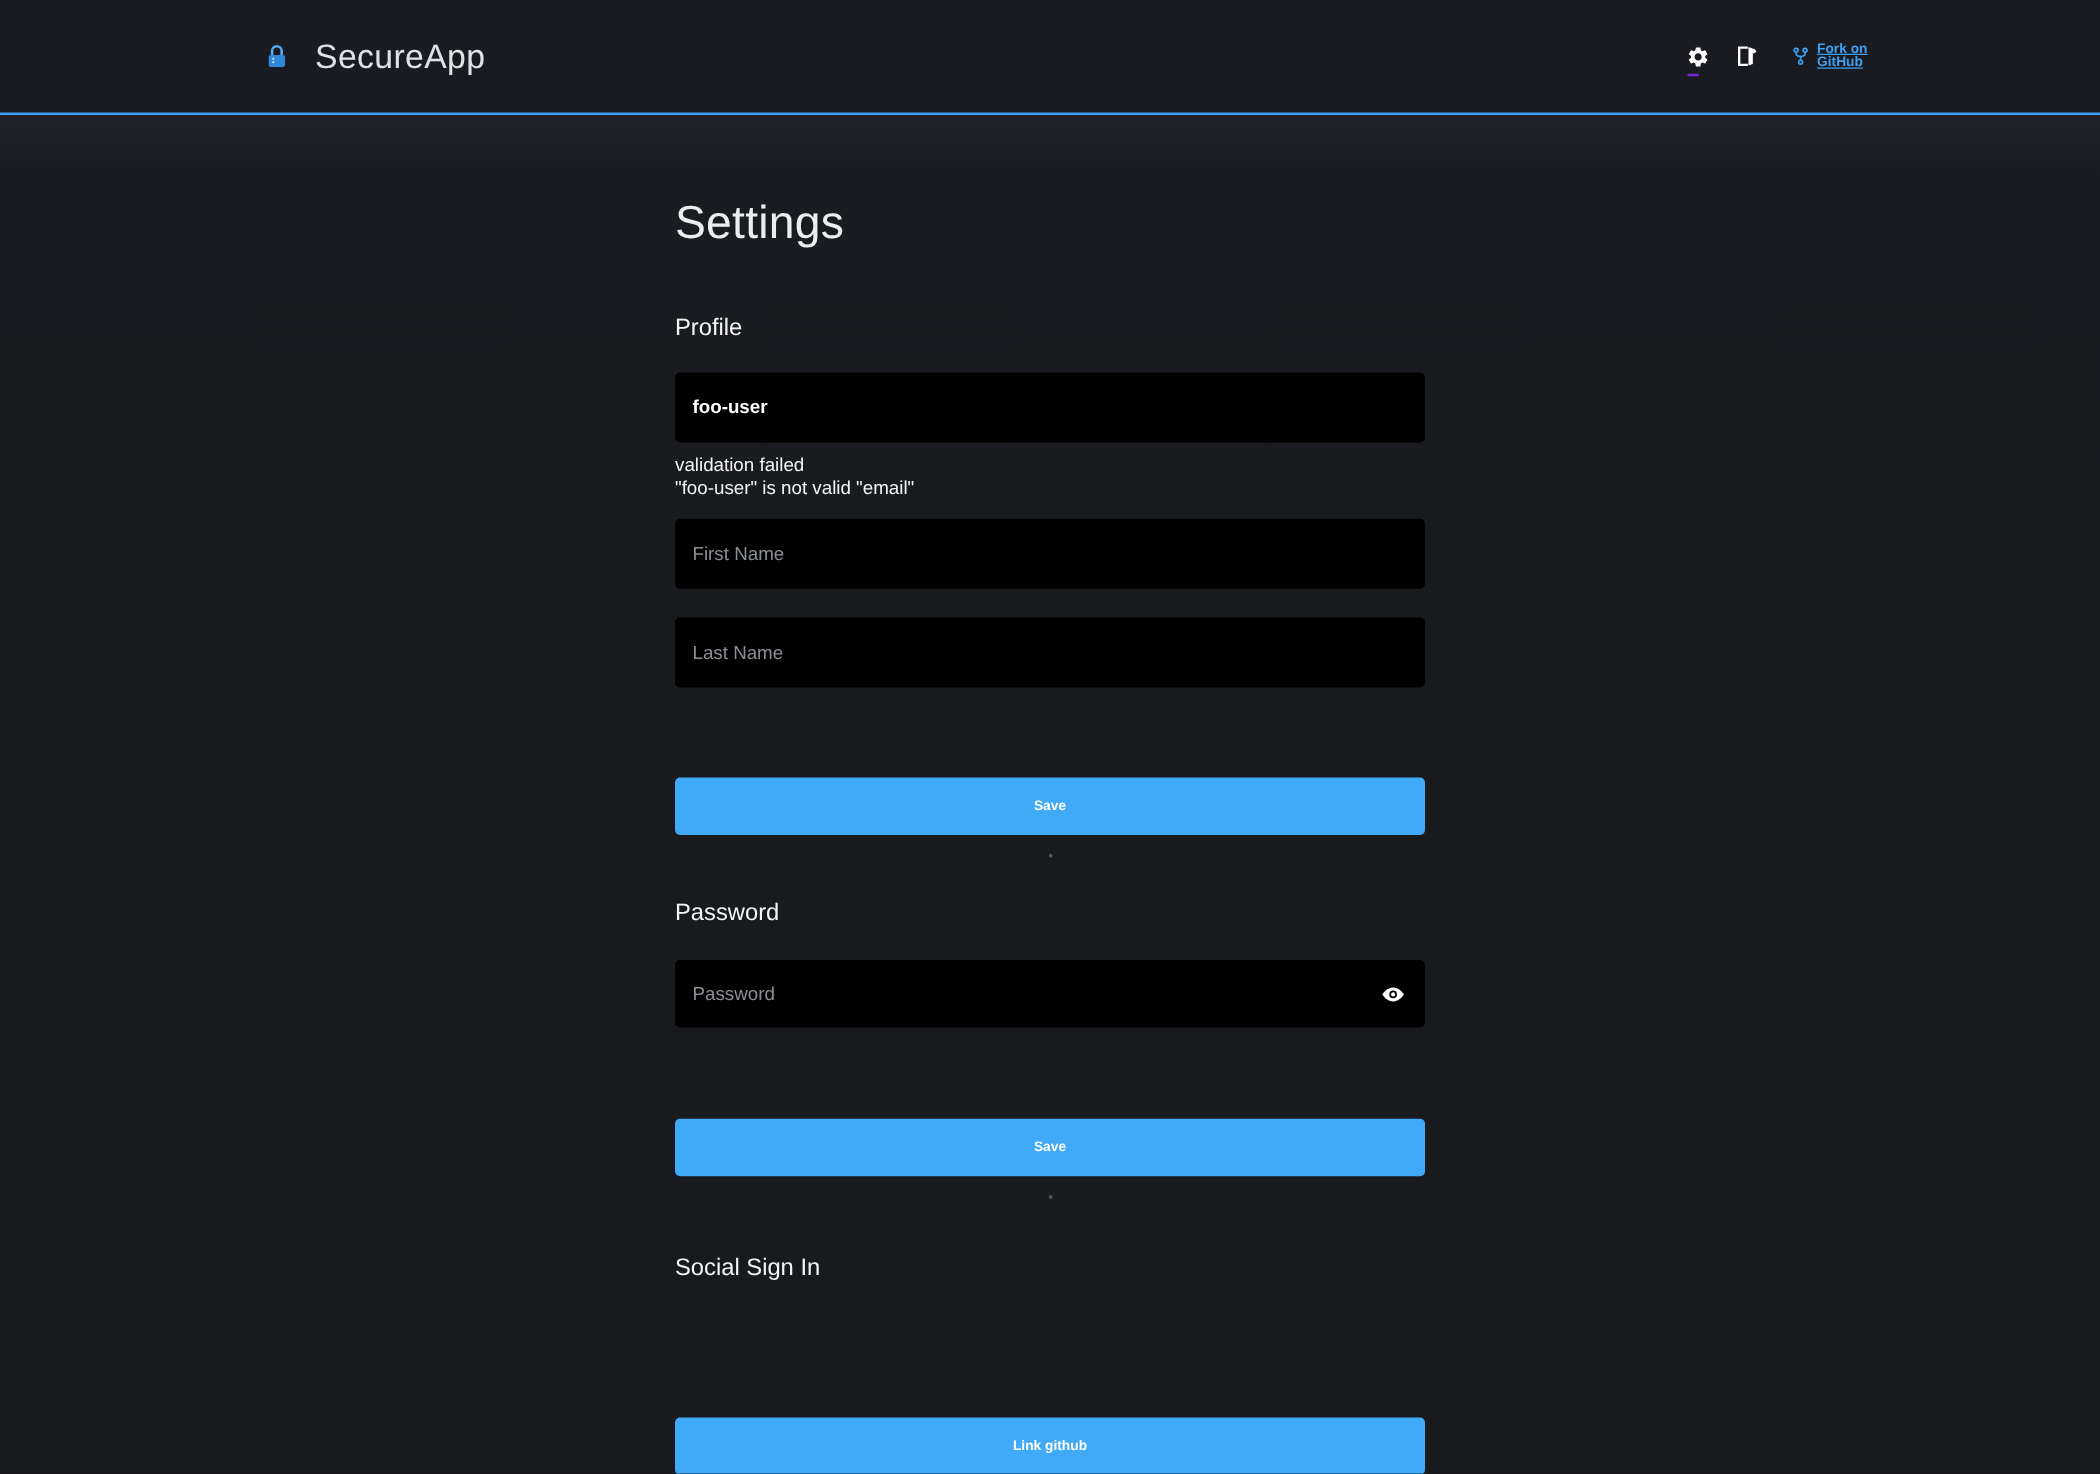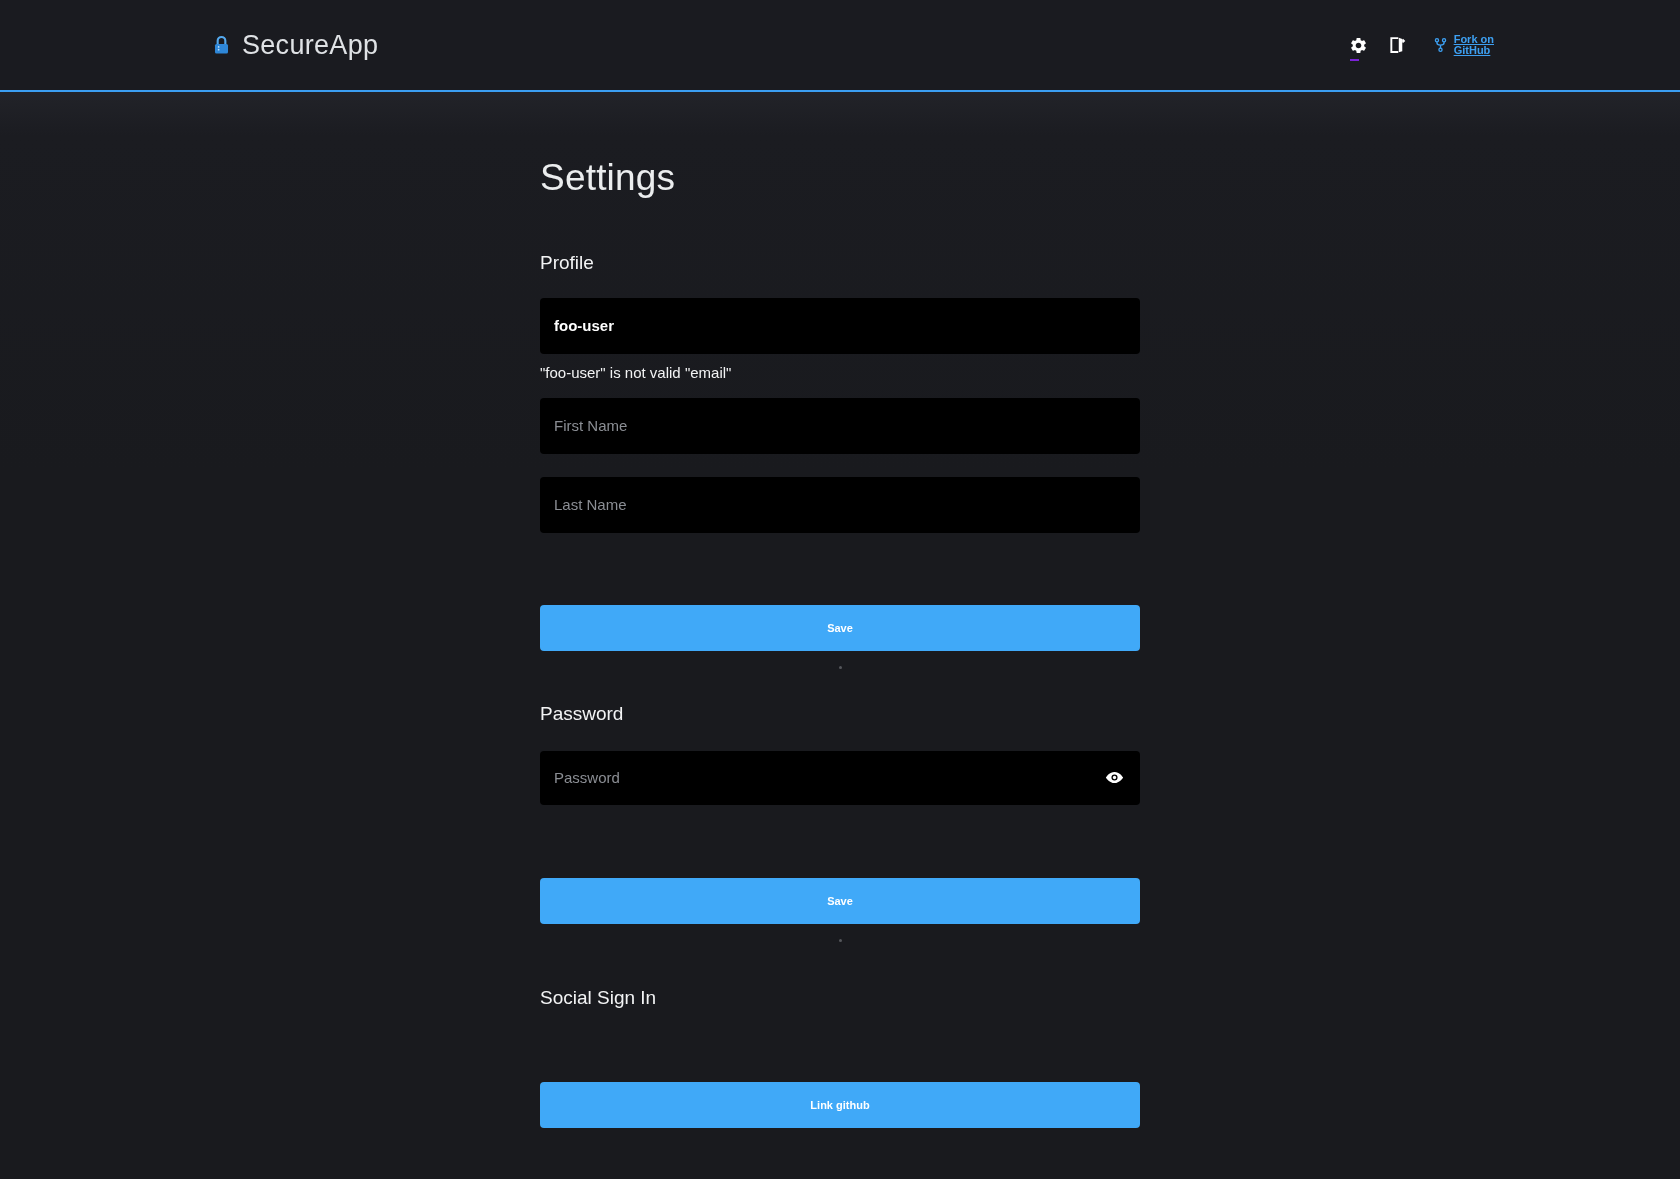--- a/index.html
+++ b/index.html
@@ -16,21 +16,21 @@
   
   .app-header {
     height: 92px;
     background: #1a1b20;
     border-bottom: 2px solid #3b9ef2;
     display: flex;
     align-items: center;
     justify-content: space-between;
     padding: 0 186px 0 210px;
   }
-  .brand { display: flex; align-items: center; gap: 9px; }
+  .brand { display: flex; align-items: center; gap: 19px; }
   .brand-title { font-size: 27px; font-weight: 400; color: #dfe2e5; letter-spacing: 0.3px; }
   .header-actions { display: flex; align-items: center; }
   .icon-btn {
     position: relative;
     background: transparent; border: none; padding: 0;
     width: 22px; height: 26px;
     display: flex; align-items: center; justify-content: center;
     cursor: pointer;
   }
   .icon-btn + .icon-btn { margin-left: 16px; }
@@ -112,21 +112,21 @@
     display: block;
     width: 100%; height: 46px;
     background: #40a9f8;
     border: none; border-radius: 4px;
     color: #fff; font-size: 11px; font-weight: 600;
     font-family: "Liberation Sans", sans-serif;
     cursor: pointer;
   }
   .btn-save-profile  { margin-top: 72px; }
   .btn-save-password { margin-top: 73px; }
-  .btn-link-github   { margin-top: 73px; }
+  .btn-link-github   { margin-top: 108px; }
 
   .tiny-dot {
     width: 3px; height: 3px; border-radius: 50%;
     background: #55575c;
     margin: 15px auto 0 auto;
   }
 </style>
 </head>
 <body>
 
@@ -191,20 +191,21 @@
 
       <h1 class="page-title">Settings</h1>
 
       <h2 class="section-heading heading-profile">Profile</h2>
 
       <div class="field field-email">
         <input type="text" value="foo-user" style="">
       </div>
 
       <div class="validation">
+        <div>validation failed</div>
         <div>"foo-user" is not valid "email"</div>
       </div>
 
       <div class="field field-first">
         <input type="text" placeholder="First Name" style="">
       </div>
 
       <div class="field field-last">
         <input type="text" placeholder="Last Name" style="">
       </div>

